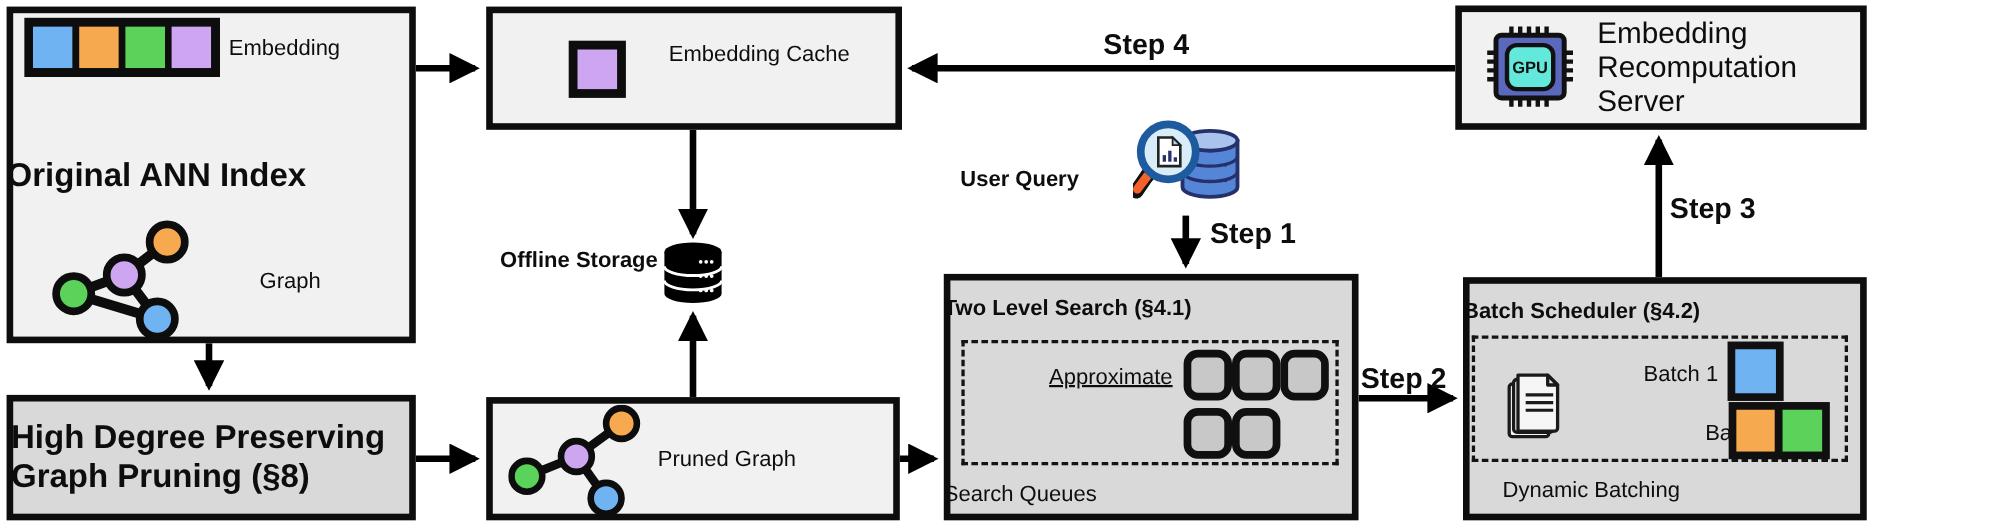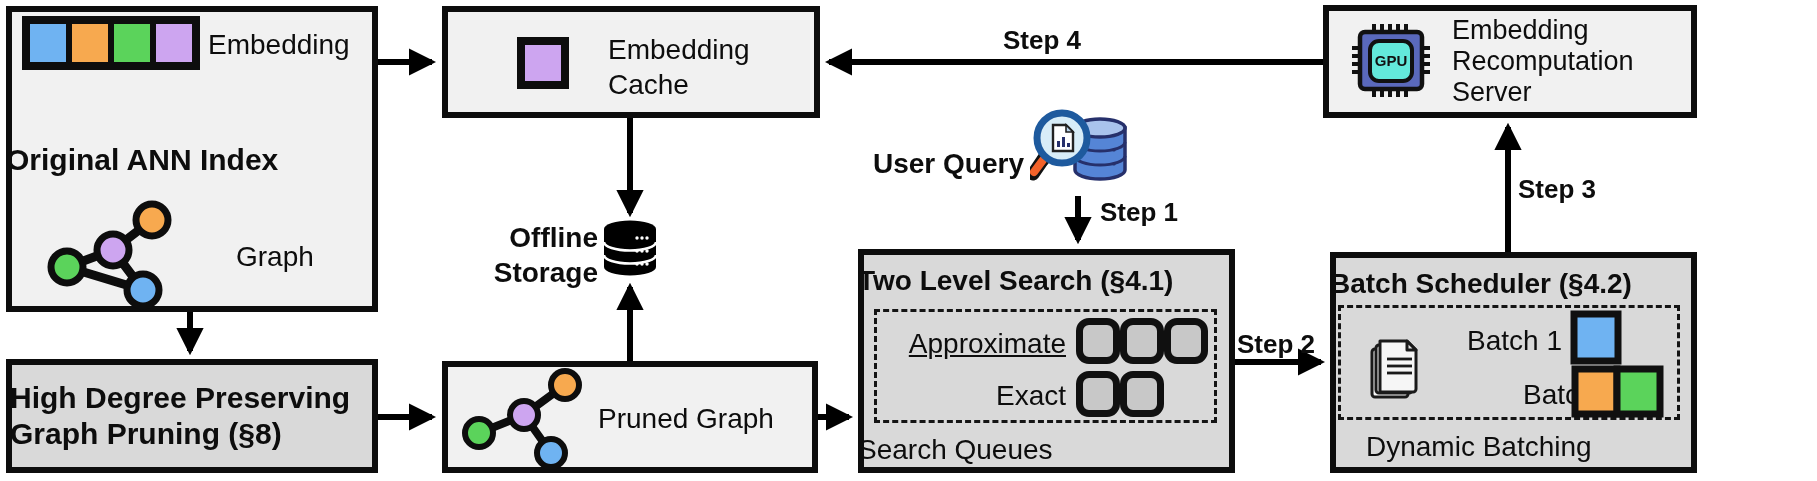--- a/index.html
+++ b/index.html
@@ -5,21 +5,21 @@
   html,body{margin:0;padding:0;background:#ffffff;}
   .canvas{
     position:relative;width:1817px;height:481px;background:#ffffff;overflow:hidden;
     font-family:"Liberation Sans",sans-serif;color:#0d0d0d;
   }
   .layer{position:absolute;left:0;top:0;pointer-events:none;}
   .box{position:absolute;box-sizing:border-box;border:6px solid #0d0d0d;}
   .light{background:#f1f1f1;}
   .dark{background:#d9d9d9;}
   .dashedbox{position:absolute;box-sizing:border-box;border:3px dashed #141414;}
-  .lbl{position:absolute;white-space:nowrap;font-size:28px;line-height:33px;}
+  .lbl{position:absolute;white-space:nowrap;font-size:20px;line-height:33px;}
   .wrap{white-space:normal;}
   .bold{font-weight:700;}
   .center{text-align:left;}
   .right{text-align:right;}
   .step{position:absolute;font-size:26px;font-weight:700;white-space:nowrap;}
   .qsq{position:absolute;box-sizing:border-box;width:44px;height:46px;
        border:7px solid #101010;border-radius:13px;background:#c8c8c8;}
   .icon{position:absolute;}
 </style>
 </head>
@@ -127,21 +127,20 @@
       <path d="M23,17 h13 l7,7 v19 h-20 z" fill="#ffffff" stroke="#222" stroke-width="2.4"></path>
       <path d="M36,17 l7,7 h-7 z" fill="#b9d3ea" stroke="#222" stroke-width="1.6"></path>
       <rect x="27" y="33" width="3" height="6" fill="#26306B"></rect>
       <rect x="32" y="29" width="3" height="10" fill="#26306B"></rect>
       <rect x="37" y="35" width="3" height="4" fill="#26306B"></rect>
     </g>
   </svg>
 
   <div class="lbl bold center" style="left:858px;top:264px;width:377px;">Two Level Search (§4.1)</div>
   <div class="lbl right" style="left:882px;top:327px;width:184px;text-decoration:underline;">Approximate</div>
-  <div class="lbl right" style="left:882px;top:379px;width:184px;">Exact</div>
 
   <div class="qsq" style="left:1076px;top:318px;"></div>
   <div class="qsq" style="left:1120px;top:318px;"></div>
   <div class="qsq" style="left:1164px;top:318px;"></div>
   <div class="qsq" style="left:1076px;top:371px;"></div>
   <div class="qsq" style="left:1120px;top:371px;"></div>
 
   <div class="lbl center" style="left:858px;top:433px;width:414px;">Search Queues</div>
 
   <div class="lbl bold center" style="left:1330px;top:267px;width:419px;">Batch Scheduler (§4.2)</div>

